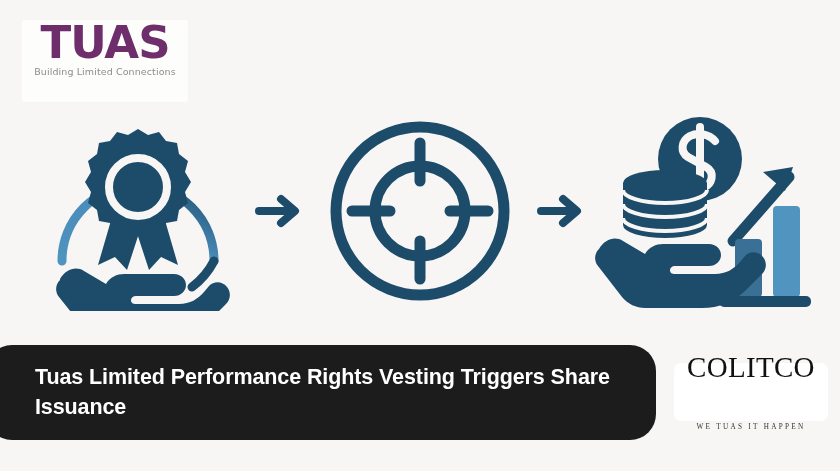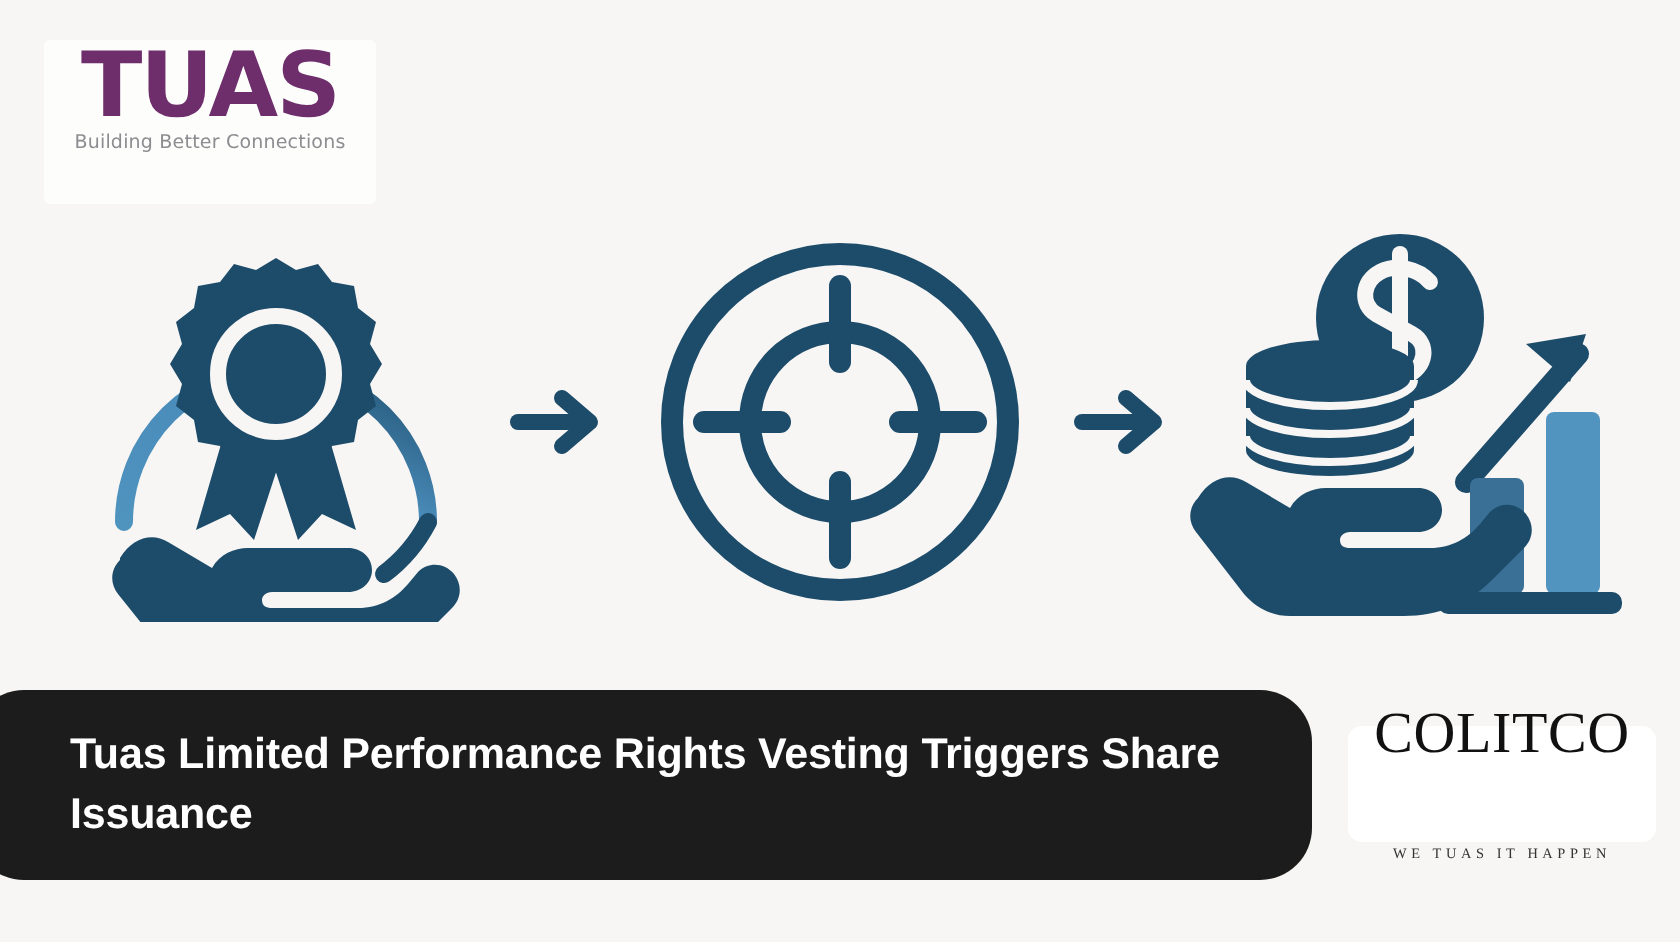--- a/index.html
+++ b/index.html
@@ -142,21 +142,21 @@
     white-space: nowrap;
   }
 </style>
 </head>
 <body>
 
 <div class="banner">
 
   <div class="brand-logo">
     <div class="brand-wordmark">TUAS</div>
-    <div class="brand-tagline">Building Better Connections</div>
+    <div class="brand-tagline">Building Limited Connections</div>
   </div>
 
   <div class="icon-row">
 
     <div class="icon-cell">
       <span>
         <svg width="212" height="200" viewBox="0 0 212 200" xmlns="http://www.w3.org/2000/svg">
           <defs>
             <linearGradient id="arcGrad" x1="0" y1="1" x2="1" y2="0">
               <stop offset="0%" stop-color="#4f93bf"></stop>

